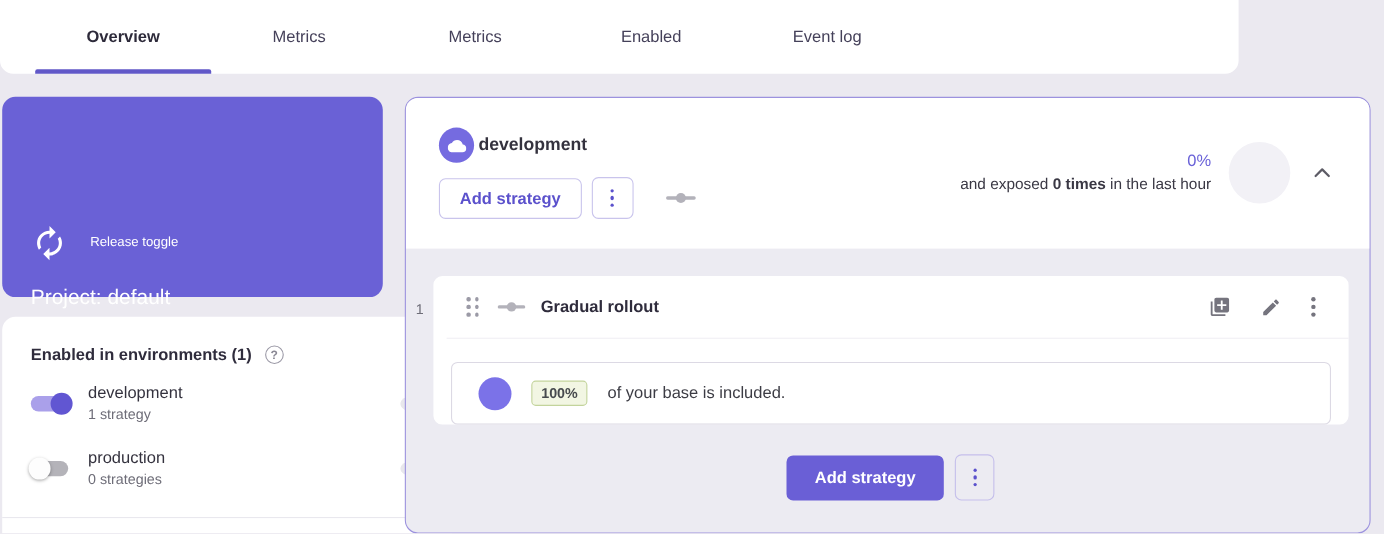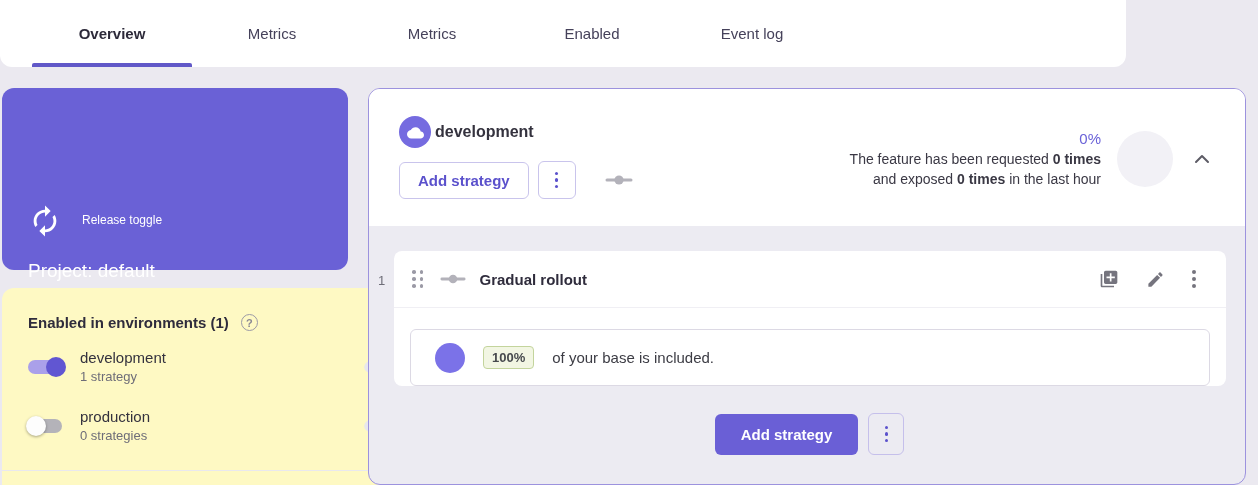--- a/index.html
+++ b/index.html
@@ -20,21 +20,21 @@
   .type-card { position:absolute; left:2px; top:88px; width:346px; height:182px;
                background:#6a61d6; border-radius:12px; color:#ffffff; }
   .cycle-icon { position:absolute; left:26px; top:116px; width:34px; height:34px; }
   .type-label { position:absolute; left:80px; top:125px; font-size:12px; }
   .type-project { position:absolute; left:26px; top:172px; font-size:19px; }
   .type-desc { position:absolute; left:26px; top:222px; display:flex; align-items:center; gap:16px; font-size:15px; }
   .pencil-white { width:19px; height:19px; cursor:pointer; }
 
   
   .env-card { position:absolute; left:2px; top:288px; width:409px; height:197px;
-              background:#fef9c3; border-radius:12px 12px 0 0; }
+              background:#ffffff; border-radius:12px 12px 0 0; }
   .env-title-row { display:flex; align-items:center; gap:12px; padding:26px 26px 4px 26px; }
   .env-title { font-size:15px; font-weight:700; color:#2f2c3c; }
   .help-icon { width:17px; height:17px; border:1.5px solid #9b99a6; border-radius:50%;
                color:#8a8894; font-size:11px; display:flex; align-items:center; justify-content:center;
                font-weight:700; cursor:pointer; }
   .env-row { display:flex; align-items:center; gap:14px; padding:10px 24px; margin-top:4px; }
   .env-labels { display:flex; flex-direction:column; gap:3px; }
   .env-name { font-size:15px; color:#34323e; }
   .env-count { font-size:13px; color:#6e6d78; }
   .eye-icon { margin-left:auto; width:24px; height:16px; cursor:pointer; }
@@ -72,21 +72,21 @@
   .metrics-percent { color:#6a62d8; font-size:15px; }
   .metrics-line { font-size:14px; color:#3a3844; white-space:pre; }
   .metrics-line b { font-weight:700; }
   .metrics-circle { width:56px; height:56px; border-radius:50%; background:#f2f1f6; }
   .collapse-btn { width:26px; height:26px; display:flex; align-items:center; justify-content:center; cursor:pointer; }
 
   .main-body { position:absolute; left:0; top:137px; right:0; bottom:0; padding:25px 20px 0 25px; }
   .strategy-box { position:relative; width:832px; background:#ffffff; border-radius:8px; }
   .strategy-index { position:absolute; left:-16px; top:22px; font-size:13px; color:#6e6d78; }
   .strategy-head { height:57px; display:flex; align-items:center; padding:0 18px 0 18px;
-                   border-bottom:1px solid #f0eff4; }
+                   border-bottom:1px solid #f0eff4;margin-left:12px; }
   .drag-handle { display:grid; grid-template-columns:repeat(2, 4px); gap:3.5px; margin-right:16px; cursor:grab; }
   .drag-handle i { width:3.5px; height:3.5px; border-radius:50%; background:#9b9aa6; }
   .strategy-title { font-size:15px; font-weight:700; color:#2f2c3c; margin-left:14px; }
   .strategy-actions { margin-left:auto; display:flex; align-items:center; gap:27px; padding-right:12px; }
   .action-icon { cursor:pointer; display:flex; }
   .rollout-box { margin:21px 16px 20px 16px; height:57px; border:1px solid #dcd9e4; border-radius:6px;
                  display:flex; align-items:center; padding:0 24px; gap:18px; background:#ffffff; }
   .rollout-circle { width:30px; height:30px; border-radius:50%; background:#7b72e8; }
   .rollout-chip { background:#f2f6e3; border:1px solid #c3d49c; border-radius:4px; padding:3px 8px;
                   font-size:13px; font-weight:700; color:#474a4e; }
@@ -197,21 +197,20 @@
         </button>
         <svg class="header-slider-icon" width="28" height="10" viewBox="0 0 28 10">
           <line x1="2" y1="5" x2="26" y2="5" stroke="#b3b2ba" stroke-width="3" stroke-linecap="round"></line>
           <circle cx="14" cy="5" r="4.6" fill="#b3b2ba"></circle>
         </svg>
       </div>
 
       <div class="metrics">
         <div class="metrics-text">
           <span class="metrics-percent">0%</span>
-          <span class="metrics-line"><span>The feature has been requested </span><b>0 times</b></span>
           <span class="metrics-line"><span>and exposed </span><b>0 times</b><span> in the last hour</span></span>
         </div>
         <div class="metrics-circle"></div>
         <div class="collapse-btn">
           <svg width="16" height="10" viewBox="0 0 16 10">
             <polyline points="2,8 8,2 14,8" fill="none" stroke="#5d5c66" stroke-width="2" stroke-linecap="round" stroke-linejoin="round"></polyline>
           </svg>
         </div>
       </div>
     </div>

